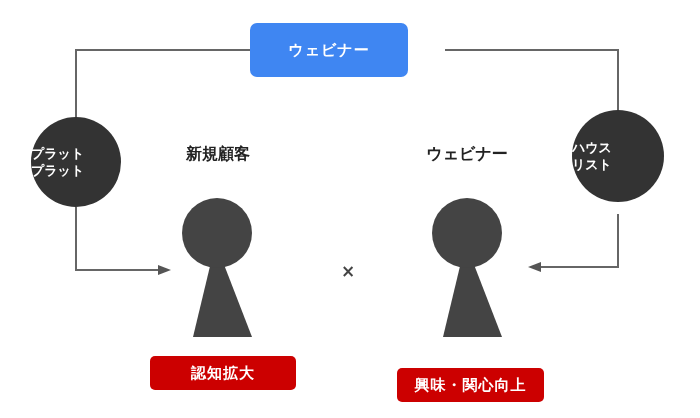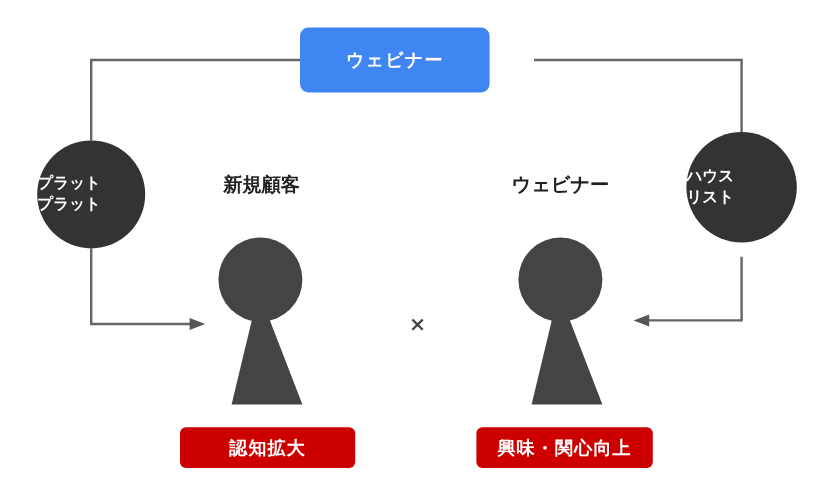--- a/index.html
+++ b/index.html
@@ -28,21 +28,21 @@
     .cross {
       position: absolute; left: 338px; top: 261px; width: 20px; height: 24px;
       font-size: 17px; font-weight: bold; color: #444444; text-align: center;
     }
     .badge {
       position: absolute; top: 356px; height: 34px; background: #cc0000;
       border-radius: 5px; color: #ffffff; font-size: 15px; font-weight: bold;
       display: flex; align-items: center; justify-content: center; letter-spacing: 1px; text-align: right;
     }
     .badge.left { left: 150px; width: 146px; }
-    .badge.right { left: 397px; width: 147px; }
+    .badge.right { left: 397px; width: 147px; margin-top: 12px; }
   </style>
 </head>
 <body>
 
 <svg class="connectors" viewBox="0 0 700 418">
 
   <polyline points="250,50 76,50 76,117" fill="none" stroke="#666666" stroke-width="2"></polyline>
   <polyline points="76,207 76,270 160,270" fill="none" stroke="#666666" stroke-width="2"></polyline>
   <polygon points="158,265 171,270 158,275" fill="#555555"></polygon>
 

